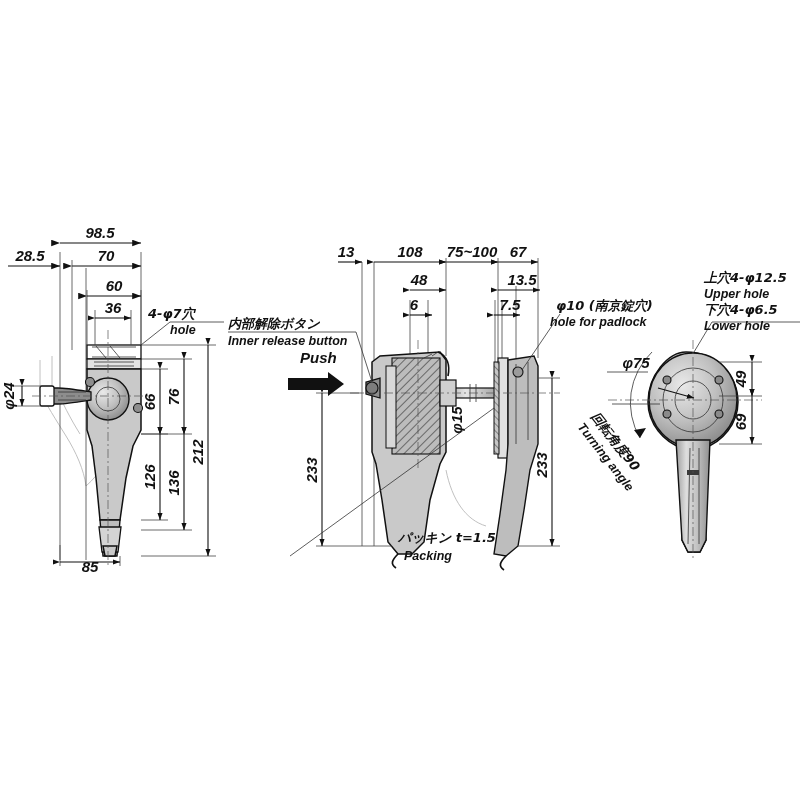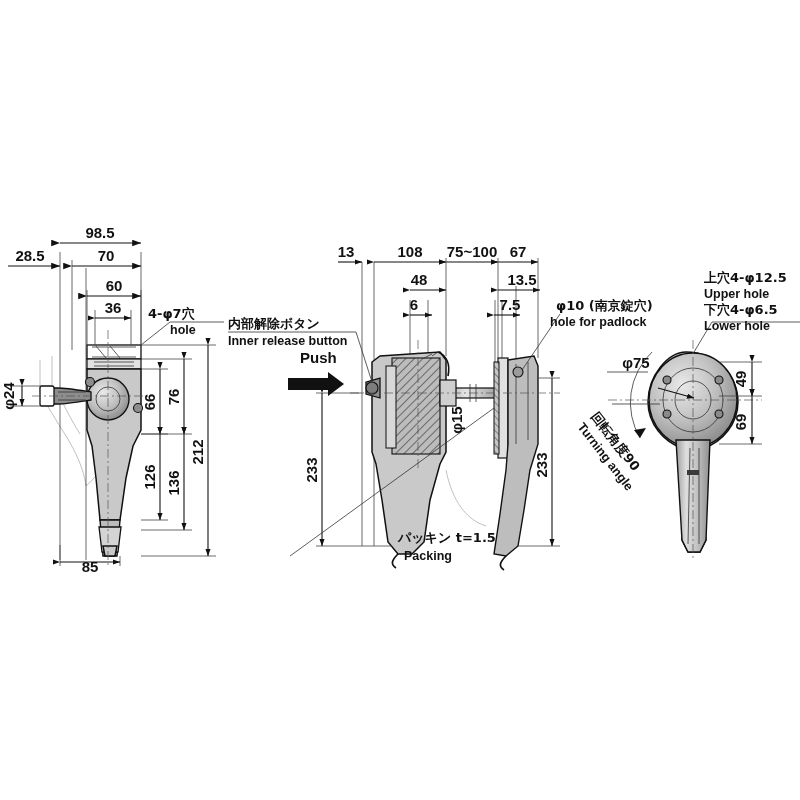--- a/index.html
+++ b/index.html
@@ -2,21 +2,21 @@
 <html><head>
 <meta charset="utf-8">
 <title>Handle Lock Technical Drawing</title>
 <style>
   html,body{margin:0;padding:0;background:#ffffff;}
   body{
     width:800px;height:800px;
     font-family:"Liberation Sans","DejaVu Sans",sans-serif;
     color:#111;overflow:hidden;position:relative;
   }
-  #sheet{position:absolute;left:0;top:0;width:800px;height:800px;background:#0369a1;}
+  #sheet{position:absolute;left:0;top:0;width:800px;height:800px;background:#0369a1;font-style:italic;}
   svg{position:absolute;left:0;top:0;width:800px;height:800px;}
   .dimtxt{
     font-family:"Liberation Sans","DejaVu Sans",sans-serif;
     font-weight:bold;font-size:15px;fill:#111;
   }
   .jp{
     font-family:"DejaVu Sans",sans-serif;
     font-weight:bold;font-size:13px;fill:#111;
   }
   .en{

